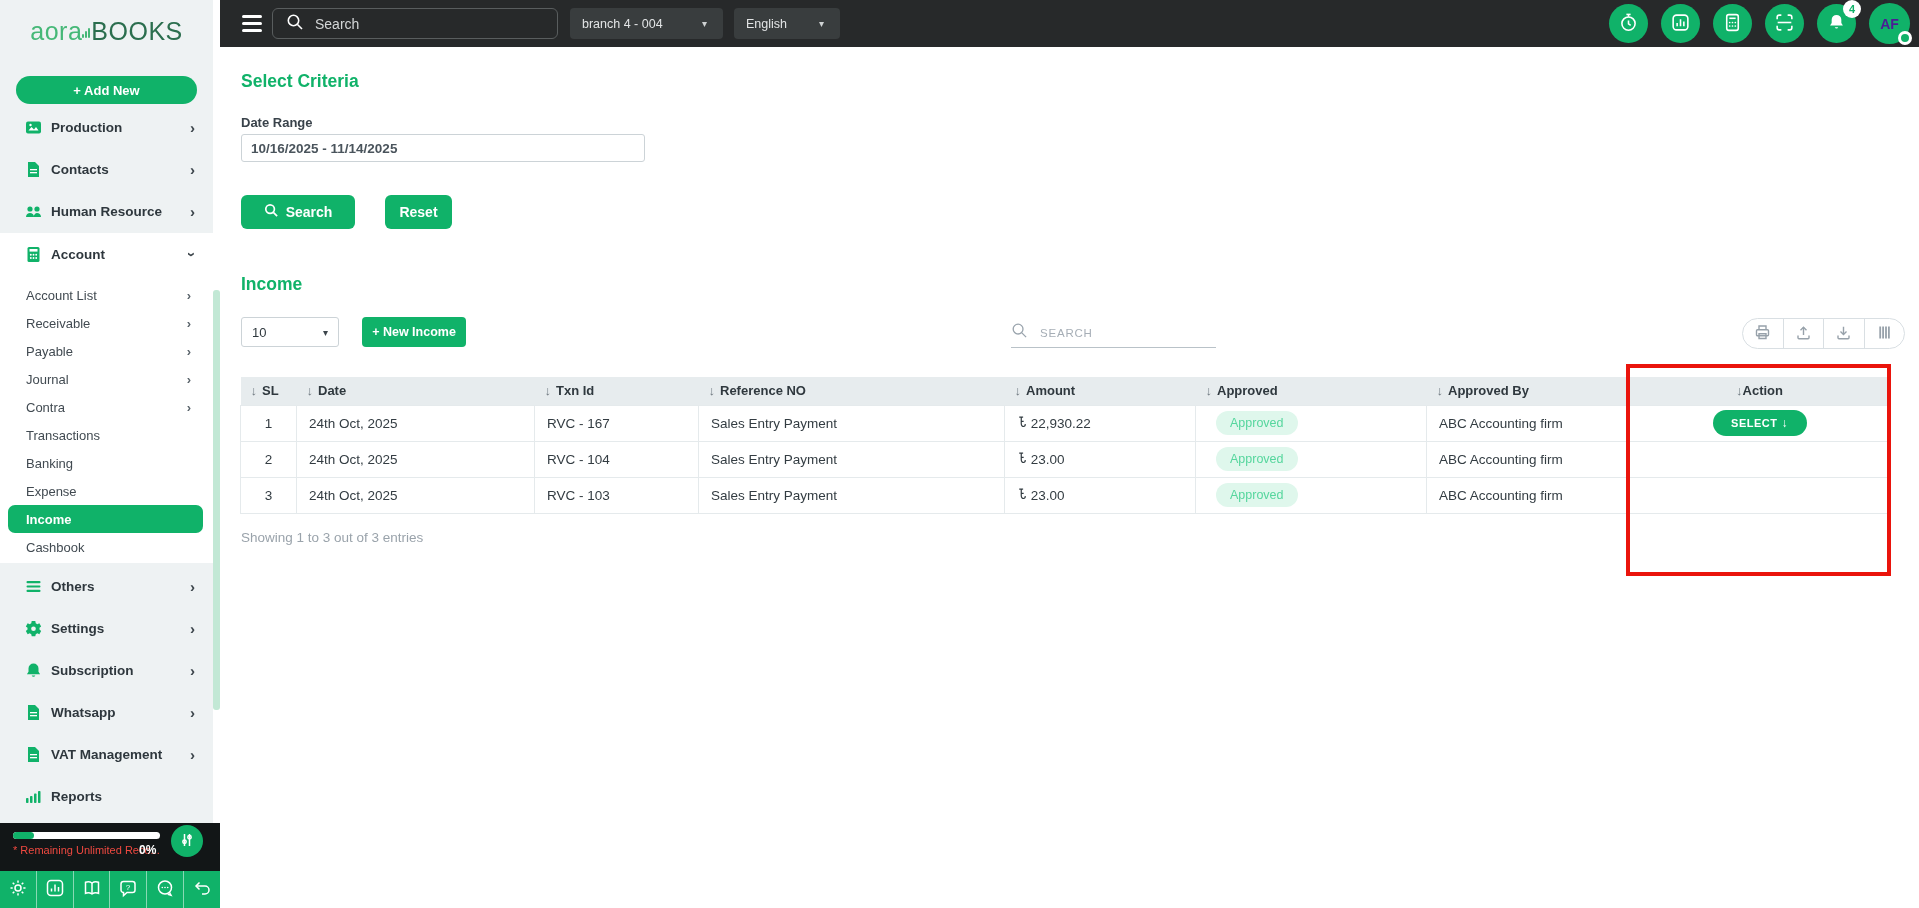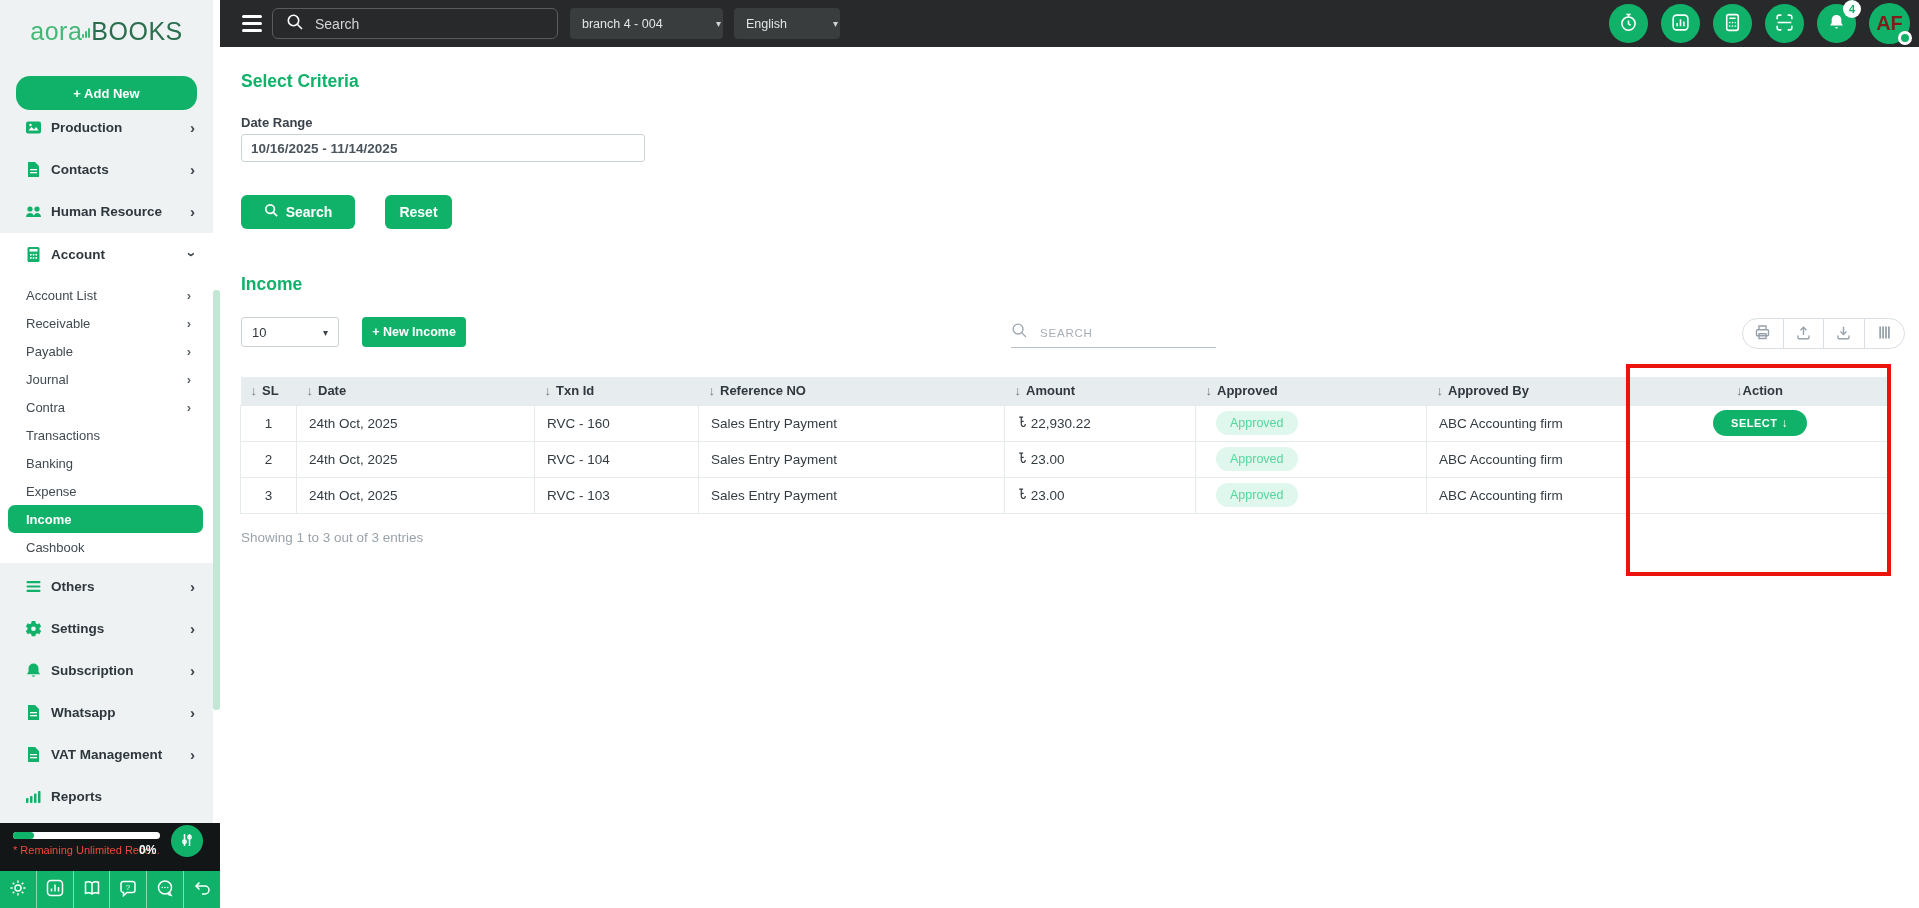--- a/index.html
+++ b/index.html
@@ -11,21 +11,21 @@
   .sidebar { position:absolute; left:0; top:0; width:213px; height:908px; background:#eef2f3; }
   .logo { position:absolute; top:17px; left:0; width:213px; text-align:center; font-size:25px; letter-spacing:.5px; white-space:nowrap; }
   .logo .lg-a { color:#45b877; font-weight:500; }
   .logo .lg-b { color:#2b6e4e; font-weight:500; }
   .logo .lg-bars { display:inline-block; width:9px; height:14px; position:relative; }
   .logo .lg-bars i { position:absolute; bottom:2px; width:2px; background:#45b877; border-radius:1px; }
   .logo .lg-bars i:nth-child(1){ left:0; height:4px; }
   .logo .lg-bars i:nth-child(2){ left:3px; height:7px; }
   .logo .lg-bars i:nth-child(3){ left:6px; height:10px; }
 
-  .add-new { position:absolute; left:16px; top:76px; width:181px; height:34px; border-radius:14px;
+  .add-new { position:absolute; left:16px; top:76px; width:181px; height:28px; border-radius:14px;
     background:#10b269; color:#fff; font-size:13px; font-weight:700; border:none;
     display:flex; align-items:center; justify-content:center; cursor:pointer; font-family:inherit; }
 
   .nav-top { position:absolute; left:0; top:106px; width:213px; }
   .nav-bottom { position:absolute; left:0; top:565px; width:213px; }
   .nav-item { height:42px; display:flex; align-items:center; padding:0 18px 0 25px; cursor:pointer; }
   .nav-ico { width:17px; height:17px; margin-right:9px; flex:none; display:flex; align-items:center; justify-content:center; }
   .nav-label { font-size:13.5px; font-weight:700; color:#2e373d; flex:1; }
   .chev { color:#3c454b; font-size:15px; font-weight:700; line-height:1; }
   .chev.down { display:inline-block; transform:rotate(90deg); }
@@ -52,30 +52,30 @@
   .quick-cell { flex:1; display:flex; align-items:center; justify-content:center; cursor:pointer; }
   .quick-cell + .quick-cell { border-left:1px solid rgba(255,255,255,.5); }
 
   
   .topbar { position:absolute; left:220px; top:0; width:1699px; height:47px; background:#27292a; }
   .hamburger { position:absolute; left:22px; top:15px; width:20px; height:17px; cursor:pointer; background:none; border:none; }
   .hamburger i { display:block; width:20px; height:2.6px; background:#fff; border-radius:2px; margin-bottom:4.4px; }
   .top-search { position:absolute; left:52px; top:8px; width:286px; height:31px; border:1px solid #595d5e; border-radius:6px; display:flex; align-items:center; padding-left:13px; }
   .top-search input { background:transparent; border:none; outline:none; color:#e8eaeb; font-size:14px; margin-left:11px; width:220px; font-family:inherit; }
   .top-search input::placeholder { color:#d4d7d8; opacity:1; }
-  .top-select { position:absolute; top:8px; height:31px; background:#393d3e; border-radius:4px; display:flex; align-items:center; padding:0 2px 0 12px; cursor:pointer; }
+  .top-select { position:absolute; top:8px; height:31px; background:#393d3e; border-radius:4px; display:flex; align-items:center; padding:0 16px 0 12px; cursor:pointer; }
   .top-select .ts-label { color:#e2e4e5; font-size:12.5px; flex:1; }
   .top-select .caret { color:#cfd2d3; font-size:10px; margin-left:12px; }
   .sel-branch { left:350px; width:153px; }
   .sel-lang { left:514px; width:106px; }
 
   .top-icons { position:absolute; right:9px; top:0; height:47px; display:flex; align-items:center; gap:13px; }
   .circ { position:relative; width:39px; height:39px; border-radius:50%; background:#10b269; border:none; cursor:pointer; display:flex; align-items:center; justify-content:center; }
   .badge { position:absolute; top:-4px; right:-5px; width:18px; height:18px; border-radius:50%; background:#fff; color:#10b269; font-size:11px; font-weight:700; display:flex; align-items:center; justify-content:center; }
-  .avatar { width:41px; height:41px; border-radius:50%; background:#10b269; color:#7f1d1d; font-size:20px; font-weight:700; display:flex; align-items:center; justify-content:center; position:relative; cursor:pointer; }
+  .avatar { width:41px; height:41px; border-radius:50%; background:#10b269; color:#4c1d95; font-size:14px; font-weight:700; display:flex; align-items:center; justify-content:center; position:relative; cursor:pointer; }
   .status-dot { position:absolute; bottom:-1px; right:-2px; width:14px; height:14px; border-radius:50%; background:#10b269; border:3px solid #fff; }
 
   
   .main { position:absolute; left:220px; top:47px; width:1699px; height:861px; background:#fff; }
   .h-green { position:absolute; color:#10b269; font-size:17.5px; font-weight:700; }
   .lbl { position:absolute; font-size:13px; font-weight:600; color:#39424a; }
   .date-input { position:absolute; left:21px; top:87px; width:404px; height:28px; border:1px solid #ccd3d7; border-radius:3px; font-size:13.5px; color:#4a545c; padding:0 9px; font-family:inherit; outline:none;font-weight:bold; }
   .btn-green { position:absolute; background:#10b269; color:#fff; border:none; border-radius:6px; font-weight:700; font-size:14px; cursor:pointer; display:flex; align-items:center; justify-content:center; gap:7px; font-family:inherit; }
   .btn-search { left:21px; top:148px; width:114px; height:34px; }
   .btn-reset { left:165px; top:148px; width:67px; height:34px; }
@@ -498,21 +498,21 @@
           <th><span class="sort">↓</span><span>Amount</span></th>
           <th><span class="sort">↓</span><span>Approved</span></th>
           <th><span class="sort">↓</span><span>Approved By</span></th>
           <th class="c"><span class="sort" style="margin-right:0">↓</span><span>Action</span></th>
         </tr>
       </thead>
       <tbody>
         <tr>
           <td class="c">1</td>
           <td>24th Oct, 2025</td>
-          <td>RVC - 160</td>
+          <td>RVC - 167</td>
           <td>Sales Entry Payment</td>
           <td><span><svg width="10" height="13" viewBox="0 0 10 14" fill="none" stroke="#333c42" stroke-width="1.3">
                   <path d="M2 2.2h4.2M4.2 2.2v7.2c0 2.4 1.5 3.3 2.9 2.9 1.1-.3 1.6-1.4 1.4-2.6M4.2 6.8h2.6"></path>
                 </svg></span> <span>22,930.22</span></td>
           <td><span class="badge-approved">Approved</span></td>
           <td>ABC Accounting firm</td>
           <td class="c">
             <button class="select-btn"><span>SELECT</span><span class="sel-arrow">↓</span></button>
           </td>
         </tr>

